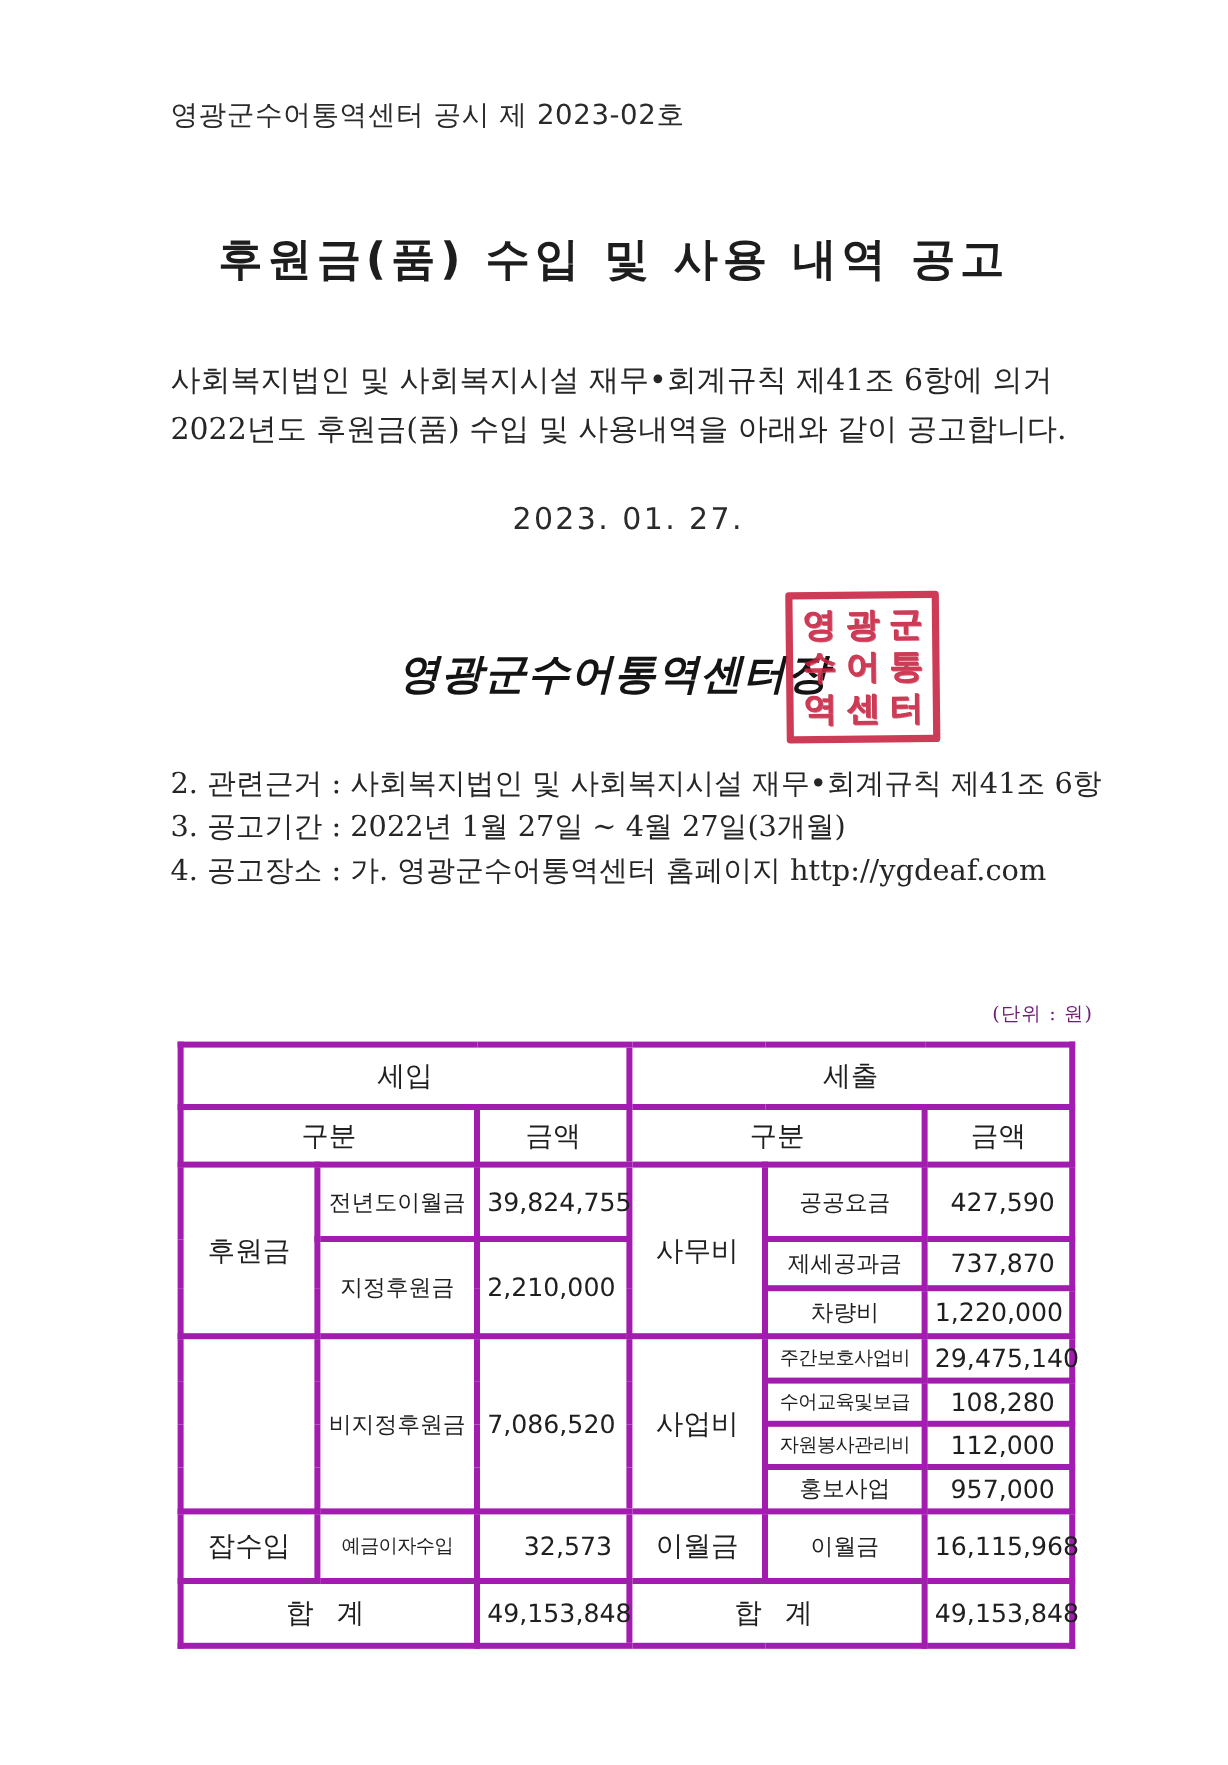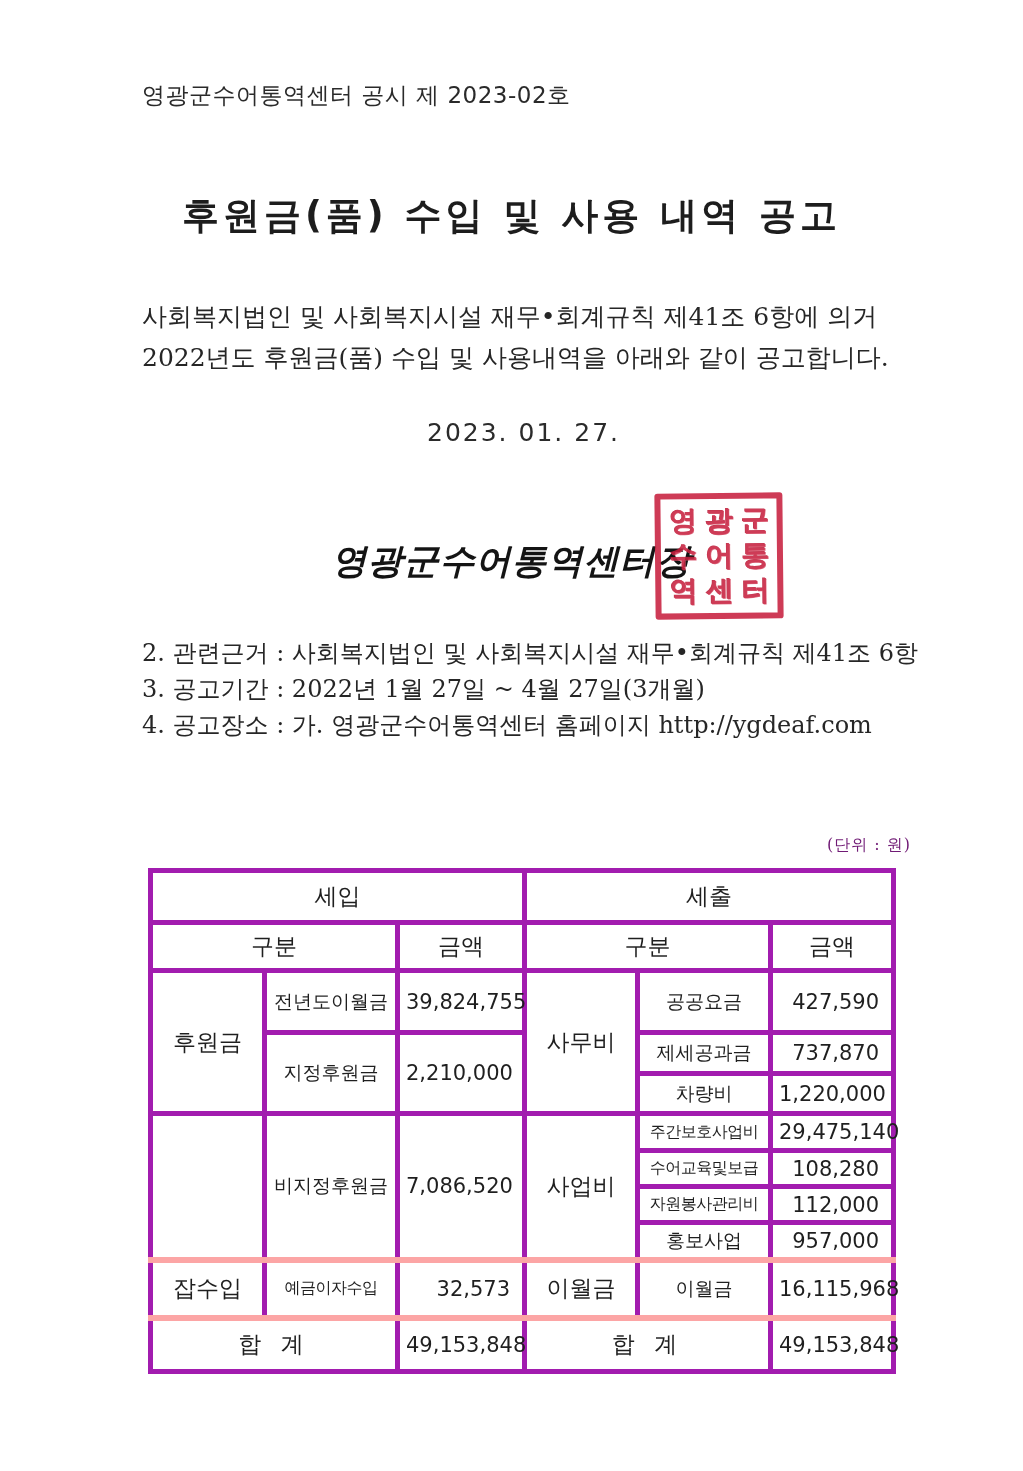--- a/index.html
+++ b/index.html
@@ -200,21 +200,21 @@
   }
   .fin-table td.total {
     font-size: 23px;
     letter-spacing: 6px;
     height: 54px;
   }
   .fin-table td.total-amt {
     letter-spacing: 0;
   }
   .fin-table .thick-right { border-right: 2px solid #3a3a3a; }
-  .fin-table .thick-top { border-top: 6px solid #fca5a5; }
+  .fin-table .thick-top { border-top: 4px solid #fca5a5; }
 
   .colw-cat   { width: 114px; }
   .colw-sub   { width: 133px; }
   .colw-amt   { width: 127px; }
   .colw-cat2  { width: 113px; }
   .colw-sub2  { width: 133px; }
   .colw-amt2  { width: 123px; }
 </style>
 </head>
 <body>

